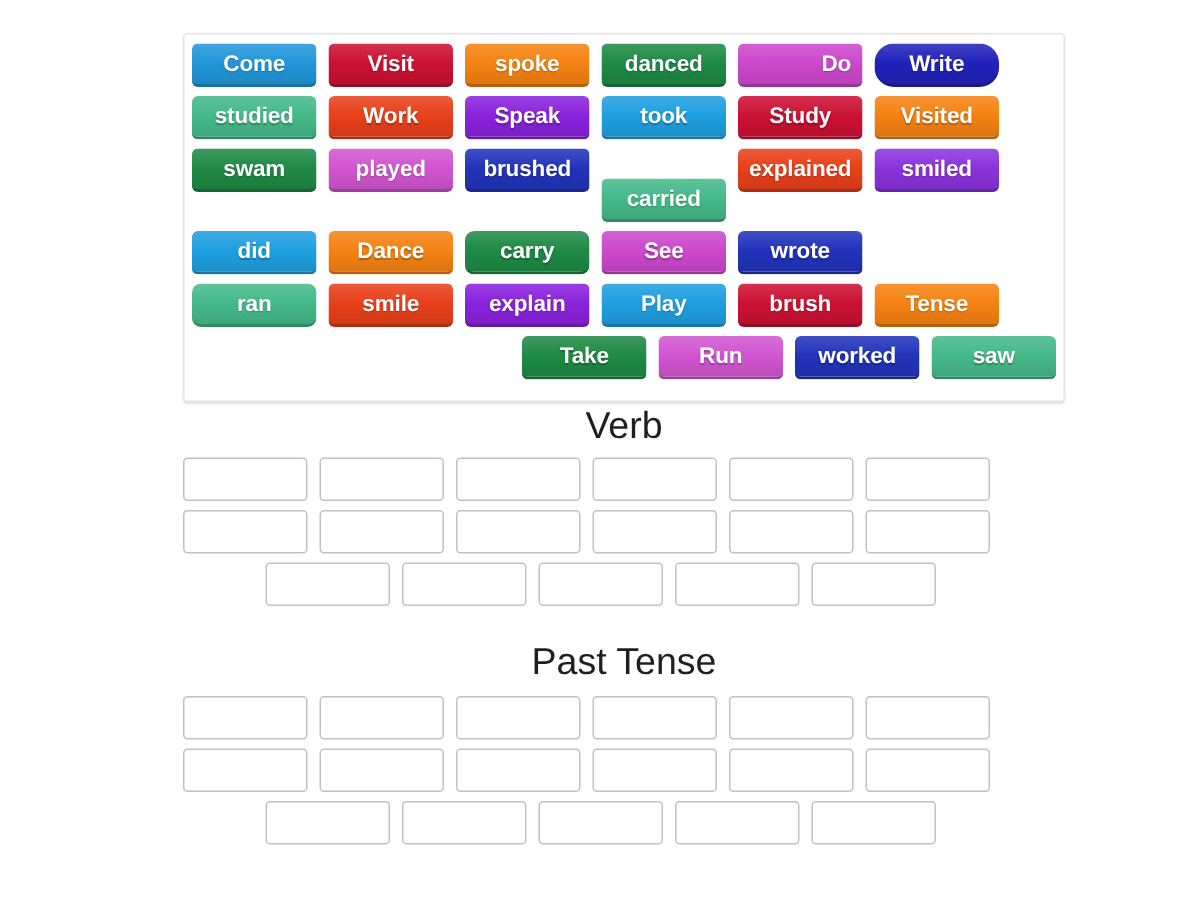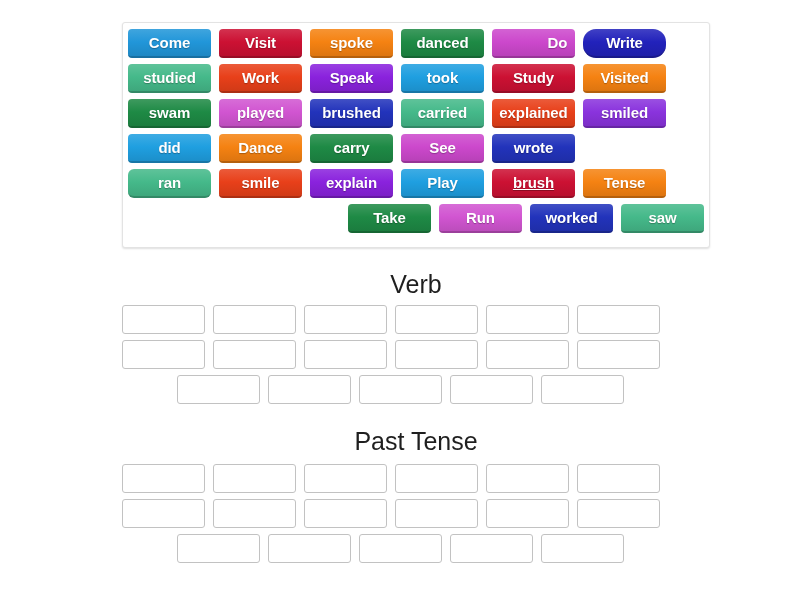--- a/index.html
+++ b/index.html
@@ -119,37 +119,37 @@
         <div class="tile" style="background: linear-gradient(rgb(235, 91, 58) 0%, rgb(232, 64, 26) 48%, rgb(209, 58, 23) 100%); border-bottom: 2px solid rgb(172, 47, 19);">Work</div>
         <div class="tile" style="background: linear-gradient(rgb(154, 65, 226) 0%, rgb(138, 34, 221) 48%, rgb(124, 31, 199) 100%); border-bottom: 2px solid rgb(102, 25, 164);">Speak</div>
         <div class="tile" style="background: linear-gradient(rgb(62, 172, 228) 0%, rgb(31, 159, 224) 48%, rgb(28, 143, 202) 100%); border-bottom: 2px solid rgb(23, 118, 166);">took</div>
         <div class="tile" style="background: linear-gradient(rgb(211, 50, 80) 0%, rgb(204, 17, 51) 48%, rgb(184, 15, 46) 100%); border-bottom: 2px solid rgb(151, 13, 38);">Study</div>
         <div class="tile" style="background: linear-gradient(rgb(246, 148, 51) 0%, rgb(245, 130, 18) 48%, rgb(221, 117, 16) 100%); border-bottom: 2px solid rgb(181, 96, 13);">Visited</div>
       </div>
       <div class="tile-row">
         <div class="tile" style="background: linear-gradient(rgb(62, 154, 95) 0%, rgb(30, 138, 69) 48%, rgb(27, 124, 62) 100%); border-bottom: 2px solid rgb(22, 102, 51);">swam</div>
         <div class="tile" style="background: linear-gradient(rgb(215, 109, 215) 0%, rgb(209, 85, 209) 48%, rgb(188, 77, 188) 100%); border-bottom: 2px solid rgb(155, 63, 155);">played</div>
         <div class="tile" style="background: linear-gradient(rgb(65, 80, 197) 0%, rgb(34, 51, 187) 48%, rgb(31, 46, 168) 100%); border-bottom: 2px solid rgb(25, 38, 138);">brushed</div>
-        <div class="tile" style="background: linear-gradient(rgb(95, 195, 154) 0%, rgb(69, 185, 138) 48%, rgb(62, 167, 124) 100%); border-bottom: 2px solid rgb(51, 137, 102);">carried</div>
+        <div class="tile" style="background: linear-gradient(rgb(95, 195, 154) 0%, rgb(69, 185, 138) 48%, rgb(62, 167, 124) 100%); border-bottom: 2px solid rgb(51, 137, 102); margin-top: 20px;">carried</div>
         <div class="tile" style="background: linear-gradient(rgb(235, 91, 58) 0%, rgb(232, 64, 26) 48%, rgb(209, 58, 23) 100%); border-bottom: 2px solid rgb(172, 47, 19);">explained</div>
         <div class="tile" style="background: linear-gradient(rgb(154, 80, 226) 0%, rgb(138, 51, 221) 48%, rgb(124, 46, 199) 100%); border-bottom: 2px solid rgb(102, 38, 164);">smiled</div>
       </div>
       <div class="tile-row">
         <div class="tile" style="background: linear-gradient(rgb(62, 172, 228) 0%, rgb(31, 159, 224) 48%, rgb(28, 143, 202) 100%); border-bottom: 2px solid rgb(23, 118, 166);">did</div>
         <div class="tile" style="background: linear-gradient(rgb(246, 148, 51) 0%, rgb(245, 130, 18) 48%, rgb(221, 117, 16) 100%); border-bottom: 2px solid rgb(181, 96, 13);">Dance</div>
-        <div class="tile" style="background: linear-gradient(rgb(62, 154, 95) 0%, rgb(30, 138, 69) 48%, rgb(27, 124, 62) 100%); border-bottom: 2px solid rgb(22, 102, 51);">carry</div>
+        <div class="tile" style="background: linear-gradient(rgb(62, 154, 95) 0%, rgb(30, 138, 69) 48%, rgb(27, 124, 62) 100%); border-bottom: 2px solid rgb(22, 102, 51); border-radius: 6px;">carry</div>
         <div class="tile" style="background: linear-gradient(rgb(211, 98, 211) 0%, rgb(204, 72, 204) 48%, rgb(184, 65, 184) 100%); border-bottom: 2px solid rgb(151, 53, 151);">See</div>
         <div class="tile" style="background: linear-gradient(rgb(65, 80, 197) 0%, rgb(34, 51, 187) 48%, rgb(31, 46, 168) 100%); border-bottom: 2px solid rgb(25, 38, 138);">wrote</div>
       </div>
       <div class="tile-row">
         <div class="tile" style="background: linear-gradient(rgb(95, 195, 154) 0%, rgb(69, 185, 138) 48%, rgb(62, 167, 124) 100%); border-bottom: 2px solid rgb(51, 137, 102); border-radius: 6px;">ran</div>
         <div class="tile" style="background: linear-gradient(rgb(235, 91, 58) 0%, rgb(232, 64, 26) 48%, rgb(209, 58, 23) 100%); border-bottom: 2px solid rgb(172, 47, 19);">smile</div>
         <div class="tile" style="background: linear-gradient(rgb(154, 65, 226) 0%, rgb(138, 34, 221) 48%, rgb(124, 31, 199) 100%); border-bottom: 2px solid rgb(102, 25, 164);">explain</div>
         <div class="tile" style="background: linear-gradient(rgb(62, 172, 228) 0%, rgb(31, 159, 224) 48%, rgb(28, 143, 202) 100%); border-bottom: 2px solid rgb(23, 118, 166);">Play</div>
-        <div class="tile" style="background: linear-gradient(rgb(211, 50, 80) 0%, rgb(204, 17, 51) 48%, rgb(184, 15, 46) 100%); border-bottom: 2px solid rgb(151, 13, 38); text-decoration: underline;">brush</div>
+        <div class="tile" style="background: linear-gradient(rgb(211, 50, 80) 0%, rgb(204, 17, 51) 48%, rgb(184, 15, 46) 100%); border-bottom: 2px solid rgb(151, 13, 38);">brush</div>
         <div class="tile" style="background: linear-gradient(rgb(246, 148, 51) 0%, rgb(245, 130, 18) 48%, rgb(221, 117, 16) 100%); border-bottom: 2px solid rgb(181, 96, 13);">Tense</div>
       </div>
       <div class="tile-row">
         <div class="tile" style="background: linear-gradient(rgb(62, 154, 95) 0%, rgb(30, 138, 69) 48%, rgb(27, 124, 62) 100%); border-bottom: 2px solid rgb(22, 102, 51);">Take</div>
         <div class="tile" style="background: linear-gradient(rgb(215, 109, 215) 0%, rgb(209, 85, 209) 48%, rgb(188, 77, 188) 100%); border-bottom: 2px solid rgb(155, 63, 155);">Run</div>
         <div class="tile" style="background: linear-gradient(rgb(65, 80, 197) 0%, rgb(34, 51, 187) 48%, rgb(31, 46, 168) 100%); border-bottom: 2px solid rgb(25, 38, 138);">worked</div>
         <div class="tile" style="background: linear-gradient(rgb(95, 195, 154) 0%, rgb(69, 185, 138) 48%, rgb(62, 167, 124) 100%); border-bottom: 2px solid rgb(51, 137, 102);">saw</div>
       </div>
     </div>
 

